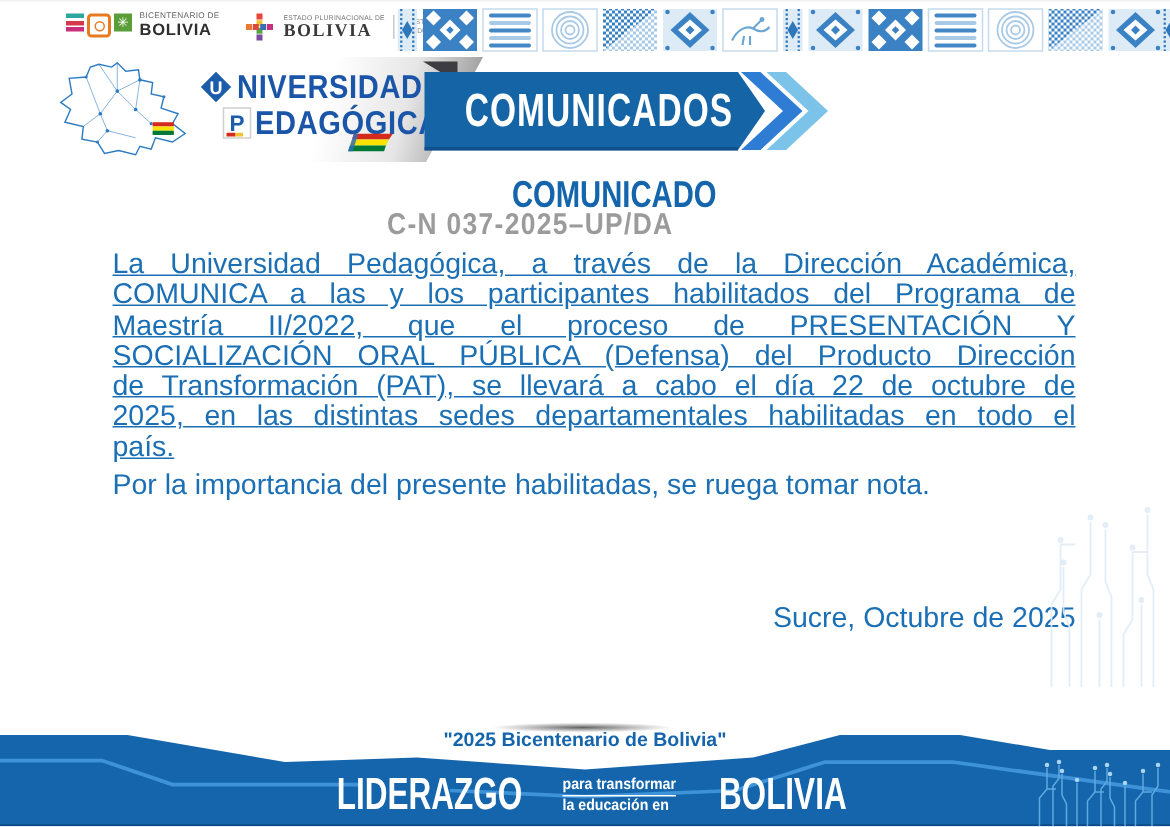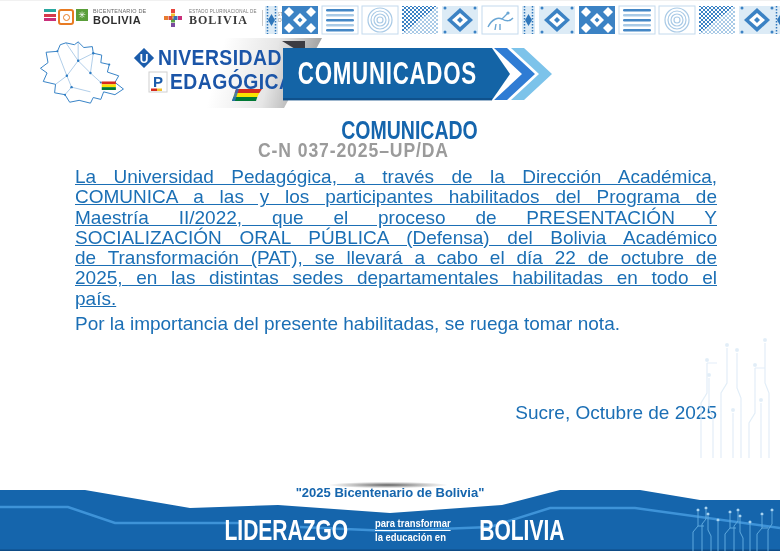--- a/index.html
+++ b/index.html
@@ -35,21 +35,21 @@
       filter:drop-shadow(2px 3px 3px rgba(0,0,0,.28));}
   .bolivia-map{position:absolute;left:30px;top:2px;}
   .uni-text{position:absolute;left:132px;top:7px;color:#1b55a8;}
   .uni-line{display:flex;align-items:center;gap:2px;}
   .uni-line.l2{margin-left:16px;margin-top:-2px;}
   .uni-word{font-size:22px;font-weight:bold;letter-spacing:.5px;display:inline-block;transform:scaleX(.88);transform-origin:left center;}
   .uni-flag{position:absolute;left:100px;top:44px;}
 
   .ribbon-svg{position:absolute;left:278px;top:0;}
   .ribbon-label{position:absolute;left:283px;top:10px;width:209px;height:52px;
-      display:flex;align-items:center;justify-content:center;}
+      display:flex;align-items:center;justify-content:center;padding-left:12px;}
   .ribbon-label span{color:#ffffff;font-size:31px;font-weight:bold;letter-spacing:1px;
       display:inline-block;transform:scaleX(.72);transform-origin:center;}
 
   
   .notice-title{position:absolute;left:0;top:116px;width:780px;text-align:center;padding-left:19px;}
   .notice-title span{display:inline-block;font-size:25px;font-weight:bold;color:#1565ad;
       transform:scaleX(.78);transform-origin:center;letter-spacing:0;}
   .notice-ref{position:absolute;left:0;top:139px;width:706px;text-align:center;}
   .notice-ref span{display:inline-block;font-size:20px;font-weight:bold;color:#9b9b9b;
       transform:scaleX(.88);transform-origin:center;letter-spacing:1px;}
@@ -267,21 +267,21 @@
     <span>COMUNICADO</span>
   </div>
   <div class="notice-ref">
     <span>C-N 037-2025–UP/DA</span>
   </div>
 
   <div class="notice-body">
     <div class="jl">La Universidad Pedagógica, a través de la Dirección Académica,</div>
     <div class="jl">COMUNICA a las y los participantes habilitados del Programa de</div>
     <div class="jl">Maestría II/2022, que el proceso de PRESENTACIÓN Y</div>
-    <div class="jl">SOCIALIZACIÓN ORAL PÚBLICA (Defensa) del Bolivia Académico</div>
+    <div class="jl">SOCIALIZACIÓN ORAL PÚBLICA (Defensa) del Producto Dirección</div>
     <div class="jl">de Transformación (PAT), se llevará a cabo el día 22 de octubre de</div>
     <div class="jl">2025, en las distintas sedes departamentales habilitadas en todo el</div>
     <div class="jl last">país.</div>
   </div>
 
   <div class="notice-p2">Por la importancia del presente habilitadas, se ruega tomar nota.</div>
 
   <div class="dateline">Sucre, Octubre de 2025</div>
 
   <svg class="watermark" width="85" height="135" viewBox="0 0 85 135">

